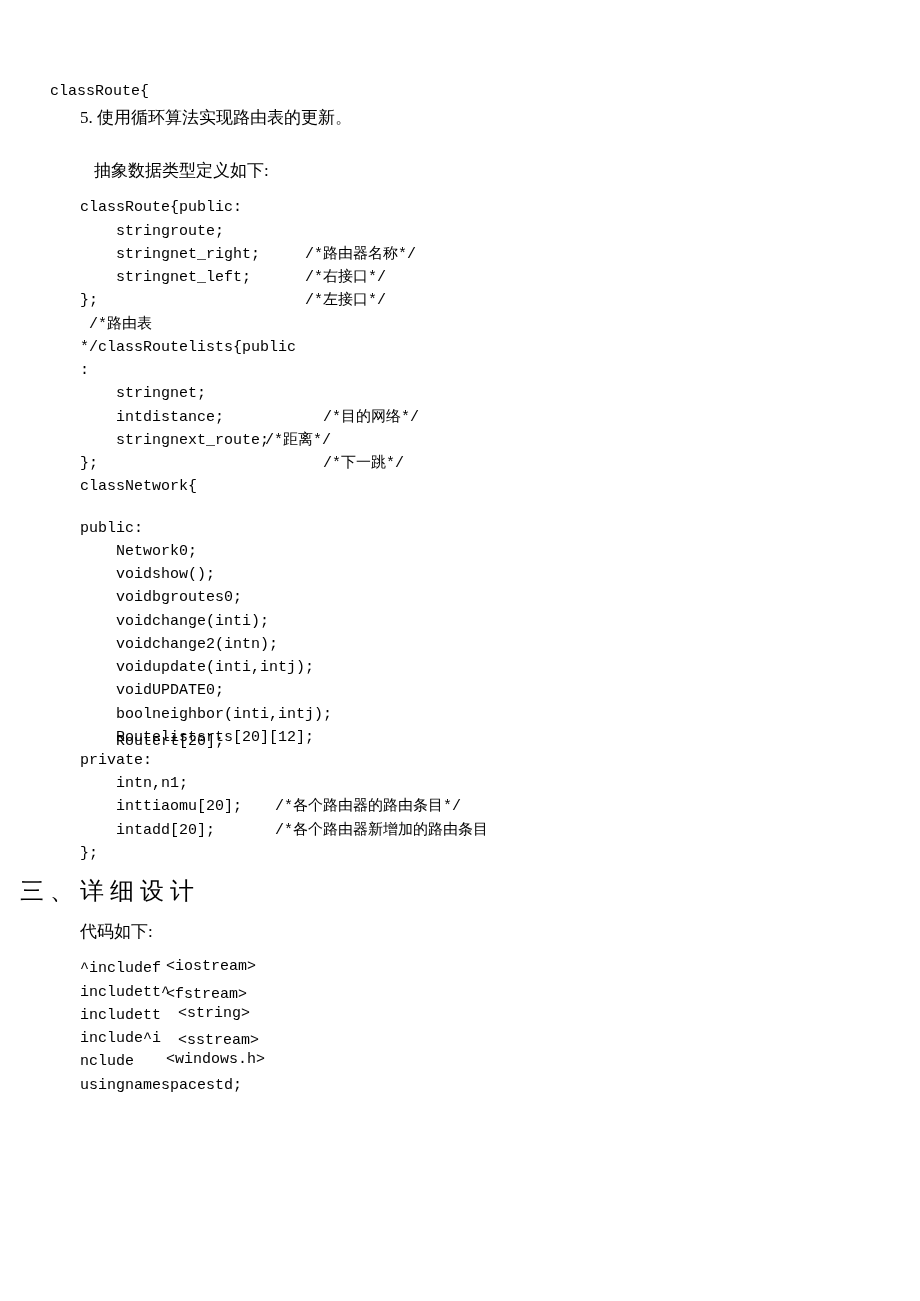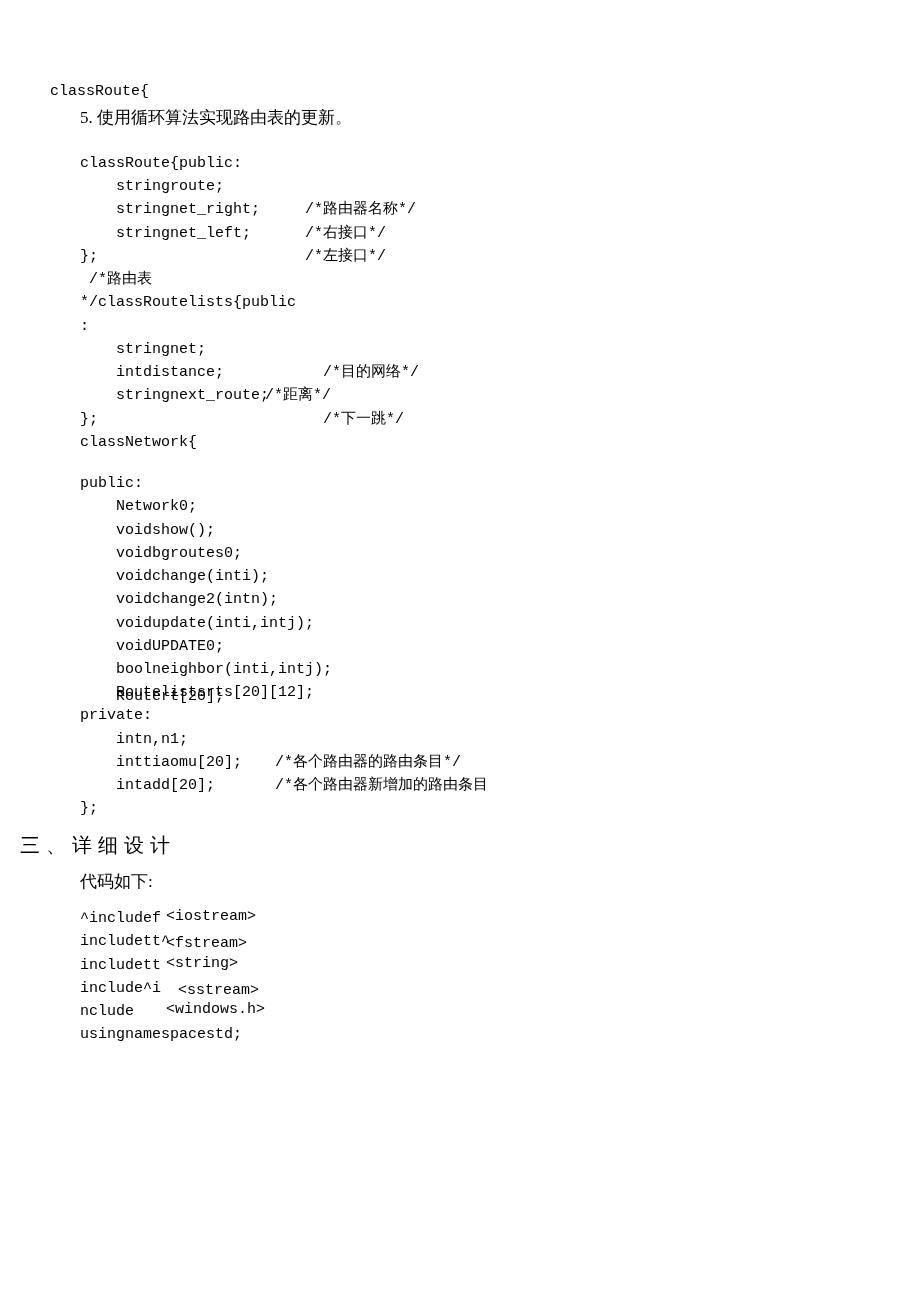--- a/index.html
+++ b/index.html
@@ -24,40 +24,41 @@
     font-size: 17px;
     line-height: 1.8;
     margin: 4px 0 10px 0;
   }
   .numbered {
     font-size: 17px;
     line-height: 1.8;
   }
   .h2-title {
     font-family: "SimSun","宋体",serif;
-    font-size: 20px;
+    font-size: 24px;
     letter-spacing: 6px;
     margin: 10px 0 8px -30px;
   }
   .two-col {
     display: flex;
     align-items: flex-start;
   }
   .col-left { flex: 0 0 auto; }
   .col-right { flex: 0 0 auto; margin-left: 30px; }
   .gap { height: 18px; }
 </style>
 </head>
 <body>
 
 <div class="code-line">classRoute{</div>
 
 <div class="section-body">
   <div class="numbered">5. 使用循环算法实现路由表的更新。</div>
   <div class="gap"></div>
+  <div class="para" style="padding-left:14px;">抽象数据类型定义如下:</div>
 
   <div id="block1-container">
       <div>
         <div class="two-col">
           <div class="code-line col-left" style="width: 195px;">classRoute{public:</div>
           <div class="code-line col-right"></div>
         </div>
         <div class="two-col">
           <div class="code-line col-left" style="width: 195px;">    stringroute;</div>
           <div class="code-line col-right"></div>
@@ -152,21 +153,21 @@
       <div class="two-col">
         <div class="code-line col-left" style="width: 80px;">^includef</div>
         <div class="code-line col-right" style="margin-left: 6px; position: relative; top: -2px;">&lt;iostream&gt;</div>
       </div>
       <div class="two-col">
         <div class="code-line col-left" style="width: 80px;">includett^</div>
         <div class="code-line col-right" style="margin-left: 6px; position: relative; top: 2px;">&lt;fstream&gt;</div>
       </div>
       <div class="two-col">
         <div class="code-line col-left" style="width: 80px;">includett</div>
-        <div class="code-line col-right" style="margin-left: 6px; position: relative; top: -2px;">&lt;string&gt;</div>
+        <div class="code-line col-right" style="margin-left: 18px; position: relative; top: -2px;">&lt;string&gt;</div>
       </div>
       <div class="two-col">
         <div class="code-line col-left" style="width: 80px;">include^i</div>
         <div class="code-line col-right" style="margin-left: 18px; position: relative; top: 2px;">&lt;sstream&gt;</div>
       </div>
       <div class="two-col">
         <div class="code-line col-left" style="width: 80px;">nclude</div>
         <div class="code-line col-right" style="margin-left: 6px; position: relative; top: -2px;">&lt;windows.h&gt;</div>
       </div>
       <div class="two-col">

